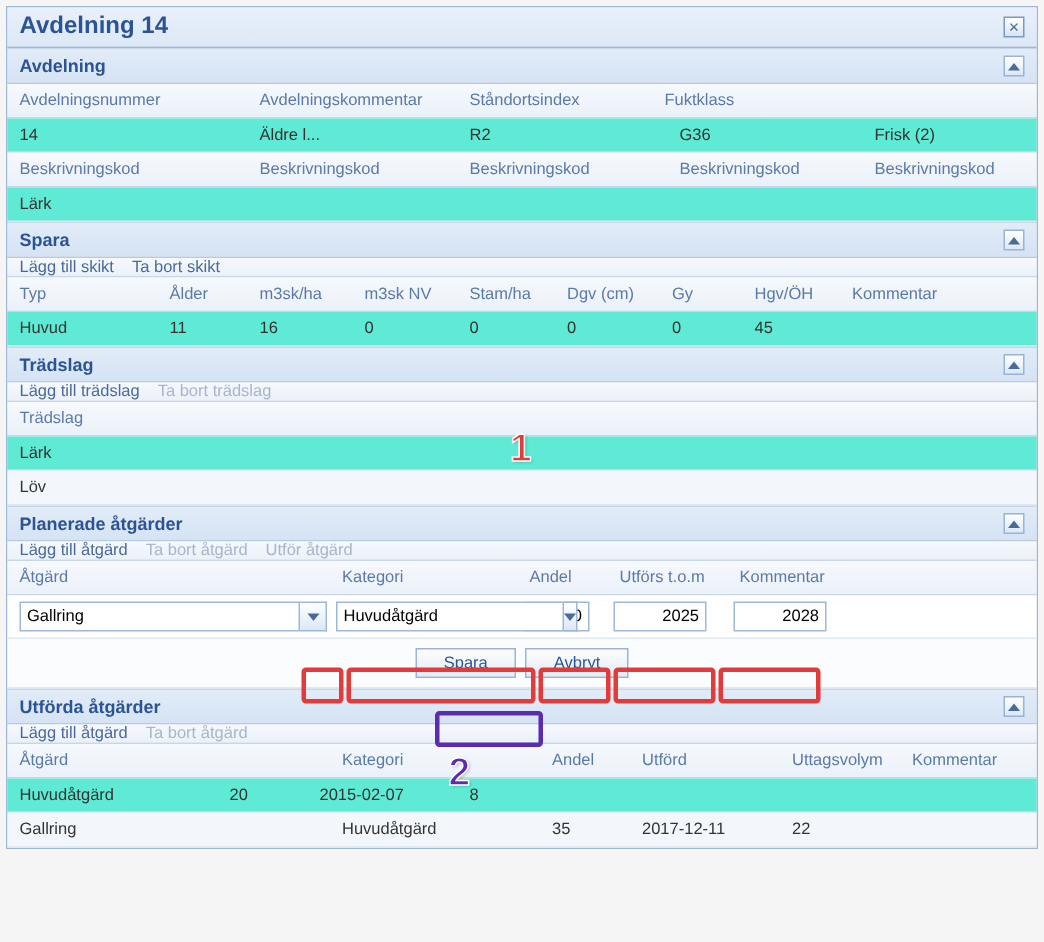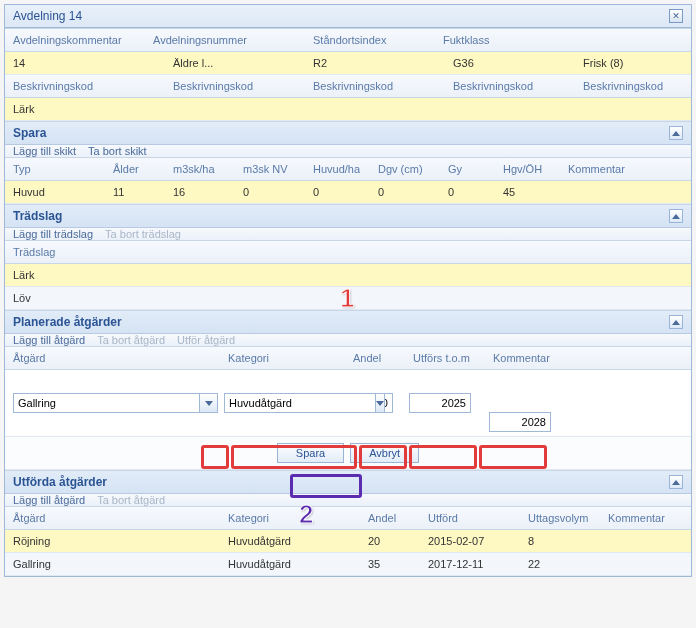--- a/index.html
+++ b/index.html
@@ -18,22 +18,22 @@
   .titlebar {
     background: linear-gradient(#e8f0fa, #dde8f6);
     border-bottom: 1px solid #a0b8d8;
     padding: 4px 8px;
     display: flex;
     justify-content: space-between;
     align-items: center;
   }
   .titlebar-title {
     color: #2b5494;
-    font-weight: normal;
-    font-size: 12px;
+    font-weight: bold;
+    font-size: 16px;
   }
   .close-btn {
     width: 14px; height: 14px;
     border: 1px solid #7a99c4;
     background: linear-gradient(#fff,#d8e4f2);
     font-size: 9px;
     line-height: 12px;
     text-align: center;
     color: #4a6a9a;
     cursor: pointer;
@@ -80,21 +80,21 @@
   .toolbar-item.disabled { color: #a8b6c8; cursor: default; }
   .grid-header {
     display: flex;
     background: linear-gradient(#f6f9fd,#ebf1f9);
     border-bottom: 1px solid #c9d6e8;
     color: #5a7aa8;
   }
   .grid-row {
     display: flex;
     border-bottom: 1px solid #e0e8f2;
-    background: #fef9c3;
+    background: #5eead4;
   }
   .grid-row.alt { background: #f3f7fc; }
   .cell { padding: 5px 8px; overflow: hidden; white-space: nowrap; color: #333; }
   .grid-header .cell { color: #5a7aa8; }
   
   .c-av1{width:160px;} .c-av2{width:140px;} .c-av3{width:140px;} .c-av4{width:130px;} .c-av5{width:110px;}
   
   .c-sk1{width:100px;} .c-sk2{width:60px;} .c-sk3{width:70px;} .c-sk4{width:70px;} .c-sk5{width:65px;} .c-sk6{width:70px;} .c-sk7{width:55px;} .c-sk8{width:65px;} .c-sk9{width:120px;}
   
   .c-tr1{width:100%;}
@@ -190,32 +190,38 @@
 <body>
 
 <div class="window">
 
   <div class="titlebar">
     <span class="titlebar-title">Avdelning 14</span>
     <div class="close-btn">✕</div>
   </div>
 
   <div class="panel">
-    <div class="grid-header">
+    <div class="panel-header">
+      <span class="panel-title">Avdelning</span>
+      <div class="collapse-btn">
+          <div class="chev-up"></div>
+        </div>
+    </div>
+    <div class="grid-header">
+      <div class="cell c-av1">Avdelningsnummer</div>
       <div class="cell c-av2">Avdelningskommentar</div>
-      <div class="cell c-av1">Avdelningsnummer</div>
       <div class="cell c-av4">Ståndortsindex</div>
       <div class="cell c-av5">Fuktklass</div>
     </div>
     <div class="grid-row">
       <div class="cell c-av1">14</div>
       <div class="cell c-av2">Äldre l...</div>
       <div class="cell c-av3">R2</div>
       <div class="cell c-av4">G36</div>
-      <div class="cell c-av5">Frisk (8)</div>
+      <div class="cell c-av5">Frisk (2)</div>
     </div>
     <div class="grid-header">
       <div class="cell c-av1">Beskrivningskod</div>
       <div class="cell c-av2">Beskrivningskod</div>
       <div class="cell c-av3">Beskrivningskod</div>
       <div class="cell c-av4">Beskrivningskod</div>
       <div class="cell c-av5">Beskrivningskod</div>
     </div>
     <div class="grid-row">
       <div class="cell c-av1">Lärk</div>
@@ -235,21 +241,21 @@
     </div>
     <div class="toolbar">
       <span class="toolbar-item">Lägg till skikt</span>
       <span class="toolbar-item">Ta bort skikt</span>
     </div>
     <div class="grid-header">
       <div class="cell c-sk1">Typ</div>
       <div class="cell c-sk2">Ålder</div>
       <div class="cell c-sk3">m3sk/ha</div>
       <div class="cell c-sk4">m3sk NV</div>
-      <div class="cell c-sk5">Huvud/ha</div>
+      <div class="cell c-sk5">Stam/ha</div>
       <div class="cell c-sk6">Dgv (cm)</div>
       <div class="cell c-sk7">Gy</div>
       <div class="cell c-sk8">Hgv/ÖH</div>
       <div class="cell c-sk9">Kommentar</div>
     </div>
     <div class="grid-row">
       <div class="cell c-sk1">Huvud</div>
       <div class="cell c-sk2">11</div>
       <div class="cell c-sk3">16</div>
       <div class="cell c-sk4">0</div>
@@ -318,21 +324,21 @@
               <div class="tri-down"></div>
             </div>
         </div>
       </div>
       <div class="edit-cell" style="width:60px;">
         <input class="num-box" style="width: 44px;" value="30">
       </div>
       <div class="edit-cell" style="width:80px;">
         <input class="text-box" style="width: 62px;" value="2025">
       </div>
-      <div class="edit-cell" style="width:80px;margin-top:38px;">
+      <div class="edit-cell" style="width:80px;">
         <input class="text-box" style="width: 62px;" value="2028">
       </div>
       <div class="edit-cell" style="width:110px;"></div>
     </div>
     <div class="button-row">
       <button class="btn">Spara</button>
       <button class="btn">Avbryt</button>
     </div>
   </div>
 
@@ -349,21 +355,20 @@
     </div>
     <div class="grid-header">
       <div class="cell c-ut1">Åtgärd</div>
       <div class="cell c-ut2">Kategori</div>
       <div class="cell c-ut3">Andel</div>
       <div class="cell c-ut4">Utförd</div>
       <div class="cell c-ut5">Uttagsvolym</div>
       <div class="cell c-ut6">Kommentar</div>
     </div>
     <div class="grid-row">
-      <div class="cell c-ut1">Röjning</div>
       <div class="cell c-ut2">Huvudåtgärd</div>
       <div class="cell c-ut3">20</div>
       <div class="cell c-ut4">2015-02-07</div>
       <div class="cell c-ut5">8</div>
       <div class="cell c-ut6"></div>
     </div>
     <div class="grid-row alt">
       <div class="cell c-ut1">Gallring</div>
       <div class="cell c-ut2">Huvudåtgärd</div>
       <div class="cell c-ut3">35</div>

